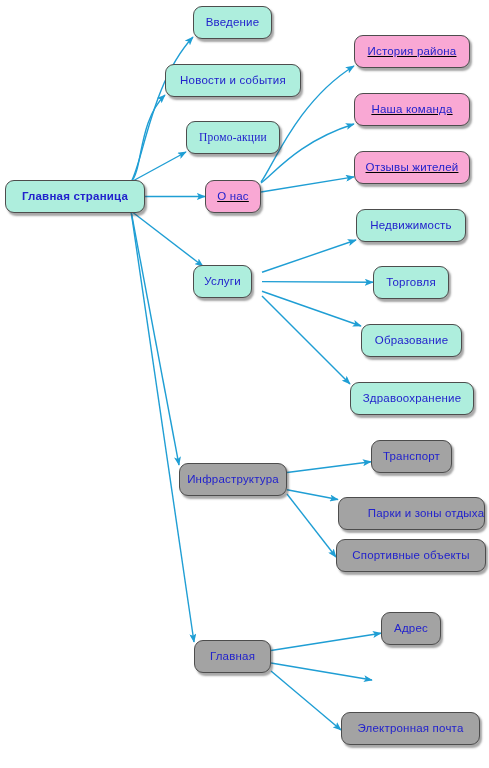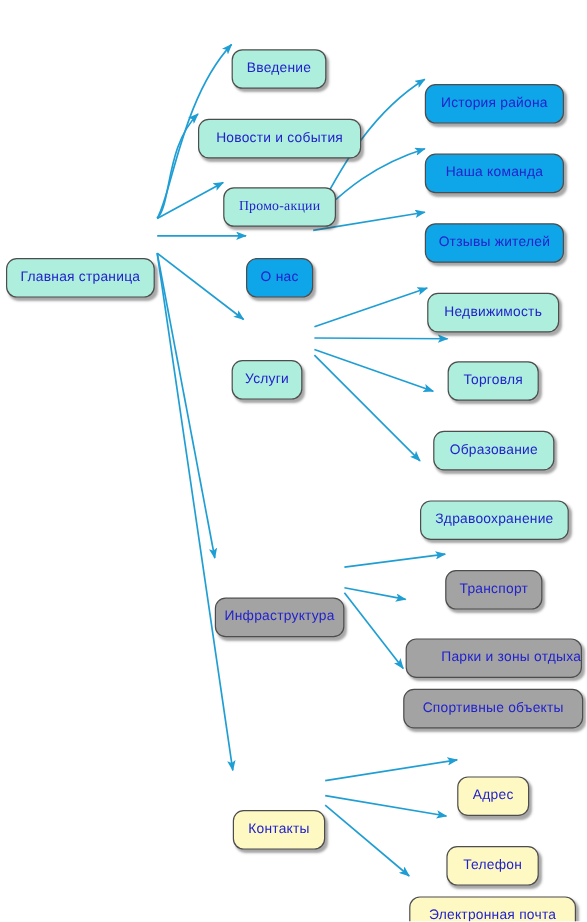--- a/index.html
+++ b/index.html
@@ -36,33 +36,32 @@
   .node {
     position: absolute;
     box-sizing: border-box;
     display: flex;
     align-items: center;
     justify-content: center;
     border-radius: 9px;
     border: 1.3px solid #4d4d4d;
     box-shadow: 2px 2.5px 2px rgba(60,60,60,0.45);
     white-space: nowrap;
-    margin-top: 35px;
   }
   .node .node-label {
     font-size: 11.5px;
     line-height: 1;
     color: #2222cc;
     letter-spacing: 0.2px;
     user-select: none;
   }
   .tone-mint   { background: #aeeedd; }
-  .tone-turq   { background: #0ea5e9; }
+  .tone-turq   { background: #f9a8d4; text-decoration: underline; }
   .tone-sky    { background: #a3a3a3; }
-  .tone-paleblue { background: #fef9c3; }
+  .tone-paleblue { background: #a3a3a3; }
 </style>
 </head>
 <body>
 
 <div id="diagram-root">
 
   <svg id="edge-layer" width="489" height="768" viewBox="0 0 489 768" xmlns="http://www.w3.org/2000/svg">
     <defs>
       <marker id="arrowhead" markerWidth="9" markerHeight="7" refX="8.2" refY="3.5" orient="auto" markerUnits="userSpaceOnUse">
         <polygon points="0,0 9,3.5 0,7 2,3.5" fill="#1f9ed4"></polygon>
@@ -86,21 +85,21 @@
         <path d="M 287 472.5420168067227 L 371 461.718487394958" fill="none" stroke="#1f9ed4" stroke-width="1.4" marker-end="url(#arrowhead)"></path>
         <path d="M 287 489.7857142857143 L 338 499.5" fill="none" stroke="#1f9ed4" stroke-width="1.4" marker-end="url(#arrowhead)"></path>
         <path d="M 287 494 L 336 557" fill="none" stroke="#1f9ed4" stroke-width="1.4" marker-end="url(#arrowhead)"></path>
         <path d="M 271 650.4607843137255 L 381 633.2058823529412" fill="none" stroke="#1f9ed4" stroke-width="1.4" marker-end="url(#arrowhead)"></path>
         <path d="M 271 662.9887640449438 L 372 680.0112359550562" fill="none" stroke="#1f9ed4" stroke-width="1.4" marker-end="url(#arrowhead)"></path>
         <path d="M 271 671 L 341 730" fill="none" stroke="#1f9ed4" stroke-width="1.4" marker-end="url(#arrowhead)"></path>
       </g>
   </svg>
 
   <div id="node-layer">
-      <div class="node tone-mint" style="left: 5px; top: 180px; width: 124px; height: 33px;">
+      <div class="node tone-mint" style="left: 5px; top: 180px; width: 140px; height: 33px; font-weight: bold;">
         <span class="node-label">Главная страница</span>
       </div>
       <div class="node tone-mint" style="left: 193px; top: 6px; width: 79px; height: 33px;">
         <span class="node-label">Введение</span>
       </div>
       <div class="node tone-mint" style="left: 165px; top: 64px; width: 136px; height: 33px;">
         <span class="node-label">Новости и события</span>
       </div>
       <div class="node tone-mint" style="left: 186px; top: 121px; width: 94px; height: 33px; font-family: Liberation Serif, serif;">
         <span class="node-label">Промо-акции</span>
@@ -138,26 +137,23 @@
       <div class="node tone-sky" style="left: 371px; top: 440px; width: 81px; height: 33px;">
         <span class="node-label">Транспорт</span>
       </div>
       <div class="node tone-sky" style="left: 338px; top: 497px; width: 147px; height: 33px; padding-left: 29px;">
         <span class="node-label">Парки и зоны отдыха</span>
       </div>
       <div class="node tone-sky" style="left: 336px; top: 539px; width: 150px; height: 33px;">
         <span class="node-label">Спортивные объекты</span>
       </div>
       <div class="node tone-paleblue" style="left: 194px; top: 640px; width: 77px; height: 33px;">
-        <span class="node-label">Контакты</span>
+        <span class="node-label">Главная</span>
       </div>
       <div class="node tone-paleblue" style="left: 381px; top: 612px; width: 60px; height: 33px;">
         <span class="node-label">Адрес</span>
-      </div>
-      <div class="node tone-paleblue" style="left: 372px; top: 670px; width: 77px; height: 33px;">
-        <span class="node-label">Телефон</span>
       </div>
       <div class="node tone-paleblue" style="left: 341px; top: 712px; width: 139px; height: 33px;">
         <span class="node-label">Электронная почта</span>
       </div>
     </div>
 
 </div>
 
 </body></html>

